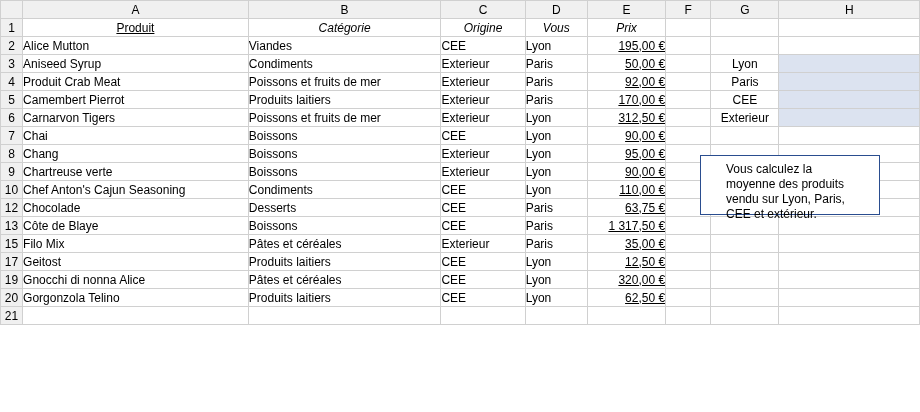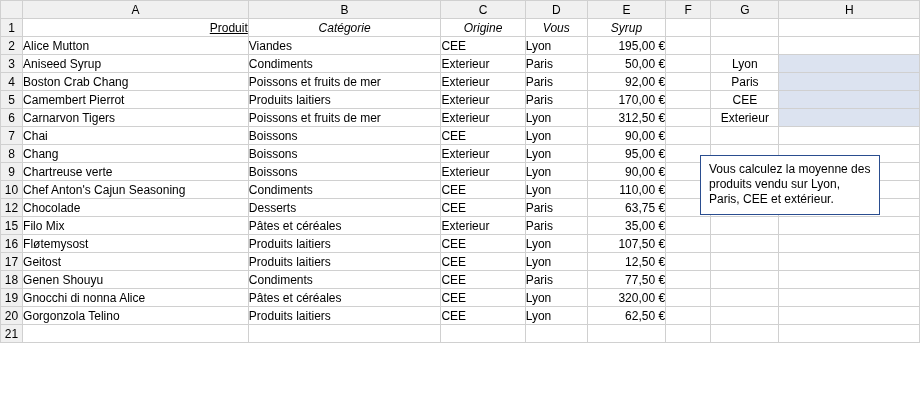--- a/index.html
+++ b/index.html
@@ -72,27 +72,28 @@
   }
   .hdr-cell {
     border: 1px solid #000000;
     font-weight: bold;
     text-align: center;
     font-style: italic;
   }
   .hdr-left {
     border: 1px solid #000000;
     font-weight: bold;
-    text-align: right;
+    text-align: center;
     padding-left: 3px;
     text-decoration: underline;
   }
   .num {
     text-align: right;
     padding-right: 4px;
+    text-decoration: underline;
   }
   .empty {
     background: #ffffff;
   }
   
   .filter-label {
     border: 1px solid #000000;
     text-align: center;
     background: #ffffff;
   }
@@ -103,21 +104,21 @@
   
   #note {
     position: absolute;
     left: 700px;
     top: 155px;
     width: 180px;
     height: 60px;
     border: 1px solid #2a4d8f;
     background: #ffffff;
     box-sizing: border-box;
-    padding: 6px 8px;
+    padding: 6px 25px;
     font-size: 12px;
     line-height: 15px;
     color: #000;
   }
 </style>
 </head>
 <body>
 
 <div id="sheet">
   <table class="grid">
@@ -144,21 +145,21 @@
       <td class="colhead">G</td>
       <td class="colhead">H</td>
     </tr>
 
     <tr>
       <td class="rowhead">1</td>
       <td class="cell hdr-left">Produit</td>
       <td class="cell hdr-cell">Catégorie</td>
       <td class="cell hdr-cell">Origine</td>
       <td class="cell hdr-cell">Vous</td>
-      <td class="cell hdr-cell">Syrup</td>
+      <td class="cell hdr-cell">Prix</td>
       <td class="cell empty"></td>
       <td class="cell empty"></td>
       <td class="cell empty"></td>
     </tr>
 
     <tr>
       <td class="rowhead">2</td>
       <td class="cell b-cell">Alice Mutton</td>
       <td class="cell b-cell">Viandes</td>
       <td class="cell b-cell">CEE</td>
@@ -176,21 +177,21 @@
       <td class="cell b-cell">Exterieur</td>
       <td class="cell b-cell">Paris</td>
       <td class="cell b-cell num">50,00 €</td>
       <td class="cell empty"></td>
       <td class="cell filter-label">Lyon</td>
       <td class="cell filter-blue"></td>
     </tr>
 
     <tr>
       <td class="rowhead">4</td>
-      <td class="cell b-cell">Boston Crab Chang</td>
+      <td class="cell b-cell">Produit Crab Meat</td>
       <td class="cell b-cell">Poissons et fruits de mer</td>
       <td class="cell b-cell">Exterieur</td>
       <td class="cell b-cell">Paris</td>
       <td class="cell b-cell num">92,00 €</td>
       <td class="cell empty"></td>
       <td class="cell filter-label">Paris</td>
       <td class="cell filter-blue"></td>
     </tr>
 
     <tr>
@@ -271,69 +272,58 @@
       <td class="cell b-cell">Chocolade</td>
       <td class="cell b-cell">Desserts</td>
       <td class="cell b-cell">CEE</td>
       <td class="cell b-cell">Paris</td>
       <td class="cell b-cell num">63,75 €</td>
       <td class="cell empty"></td>
       <td class="cell empty"></td>
       <td class="cell empty"></td>
     </tr>
 
+    <tr>
+      <td class="rowhead">13</td>
+      <td class="cell b-cell">Côte de Blaye</td>
+      <td class="cell b-cell">Boissons</td>
+      <td class="cell b-cell">CEE</td>
+      <td class="cell b-cell">Paris</td>
+      <td class="cell b-cell num">1 317,50 €</td>
+      <td class="cell empty"></td>
+      <td class="cell empty"></td>
+      <td class="cell empty"></td>
+    </tr>
 
 
     <tr>
       <td class="rowhead">15</td>
       <td class="cell b-cell">Filo Mix</td>
       <td class="cell b-cell">Pâtes et céréales</td>
       <td class="cell b-cell">Exterieur</td>
       <td class="cell b-cell">Paris</td>
       <td class="cell b-cell num">35,00 €</td>
       <td class="cell empty"></td>
       <td class="cell empty"></td>
       <td class="cell empty"></td>
     </tr>
 
-    <tr>
-      <td class="rowhead">16</td>
-      <td class="cell b-cell">Fløtemysost</td>
-      <td class="cell b-cell">Produits laitiers</td>
-      <td class="cell b-cell">CEE</td>
-      <td class="cell b-cell">Lyon</td>
-      <td class="cell b-cell num">107,50 €</td>
-      <td class="cell empty"></td>
-      <td class="cell empty"></td>
-      <td class="cell empty"></td>
-    </tr>
 
     <tr>
       <td class="rowhead">17</td>
       <td class="cell b-cell">Geitost</td>
       <td class="cell b-cell">Produits laitiers</td>
       <td class="cell b-cell">CEE</td>
       <td class="cell b-cell">Lyon</td>
       <td class="cell b-cell num">12,50 €</td>
       <td class="cell empty"></td>
       <td class="cell empty"></td>
       <td class="cell empty"></td>
     </tr>
 
-    <tr>
-      <td class="rowhead">18</td>
-      <td class="cell b-cell">Genen Shouyu</td>
-      <td class="cell b-cell">Condiments</td>
-      <td class="cell b-cell">CEE</td>
-      <td class="cell b-cell">Paris</td>
-      <td class="cell b-cell num">77,50 €</td>
-      <td class="cell empty"></td>
-      <td class="cell empty"></td>
-      <td class="cell empty"></td>
-    </tr>
 
     <tr>
       <td class="rowhead">19</td>
       <td class="cell b-cell">Gnocchi di nonna Alice</td>
       <td class="cell b-cell">Pâtes et céréales</td>
       <td class="cell b-cell">CEE</td>
       <td class="cell b-cell">Lyon</td>
       <td class="cell b-cell num">320,00 €</td>
       <td class="cell empty"></td>
       <td class="cell empty"></td>

